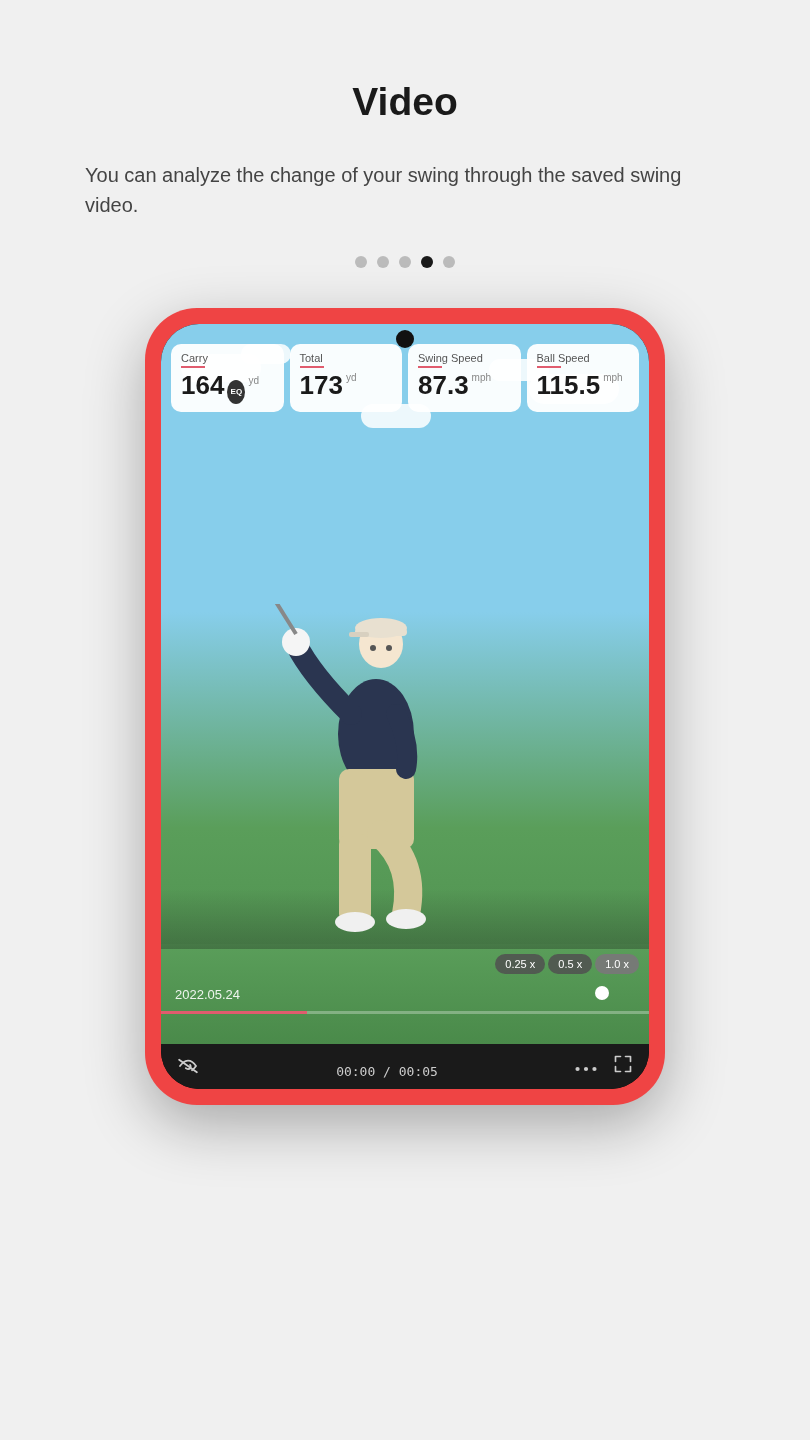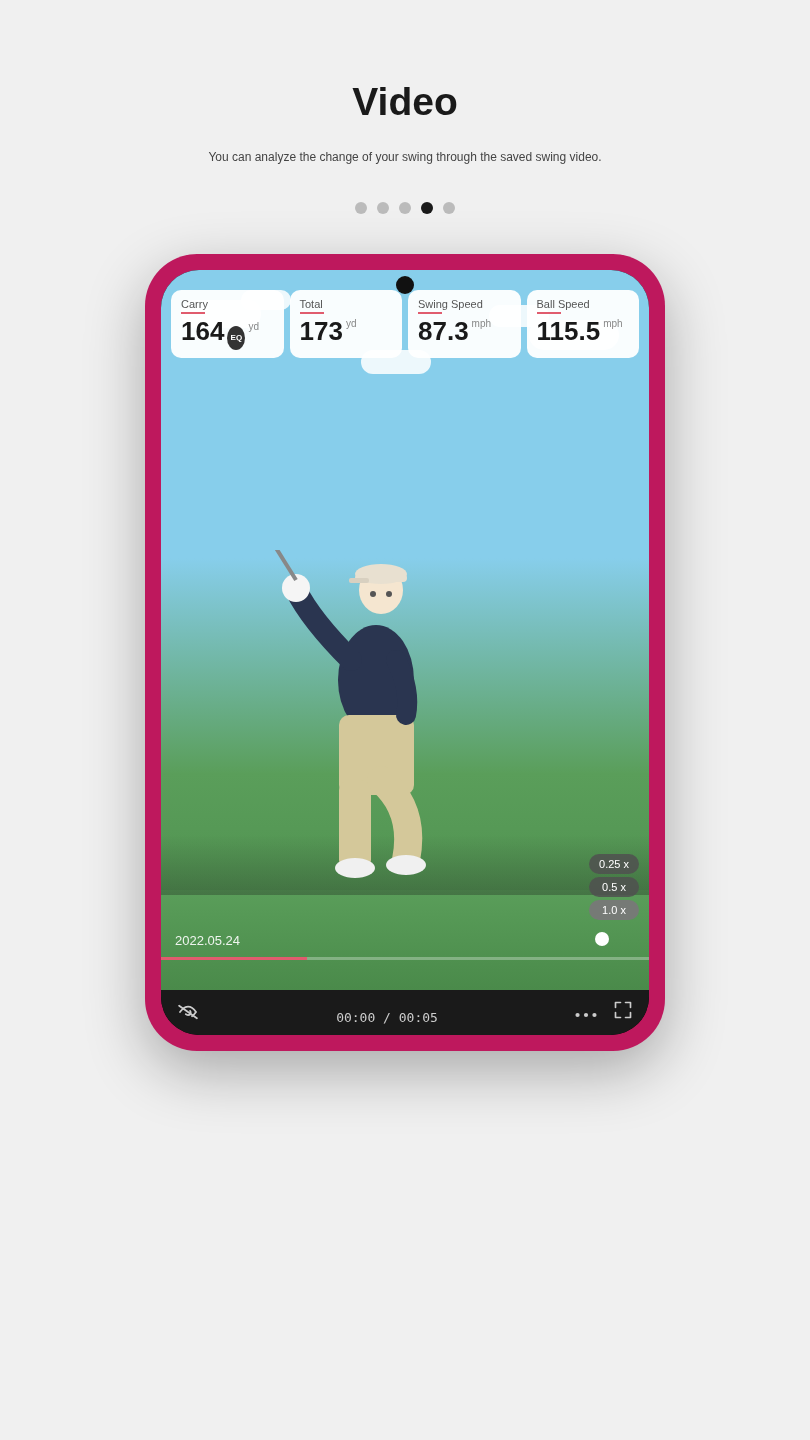--- a/index.html
+++ b/index.html
@@ -16,26 +16,27 @@
     }
 
     .page-title {
       font-size: 39px;
       font-weight: 700;
       color: #1a1a1a;
       margin-bottom: 24px;
     }
 
     .page-subtitle {
-      font-size: 12px;
+      font-size: 20px;
       color: #444;
       text-align: left;
       line-height: 1.5;
       max-width: 640px;
       margin-bottom: 36px;
+      margin-top: 12px;
     }
 
     .dots-container {
       display: flex;
       gap: 10px;
       margin-bottom: 40px;
     }
 
     .dot {
       width: 12px;
@@ -44,21 +45,21 @@
       background: #bbb;
     }
 
     .dot.active {
       background: #1a1a1a;
     }
 
     
     .phone-shell {
       width: 520px;
-      background: #be185d;
+      background: #ef4444;
       border-radius: 52px;
       padding: 16px;
       position: relative;
       box-shadow: 0 20px 60px rgba(0,0,0,0.3);
     }
 
     .phone-notch {
       position: absolute;
       top: 22px;
       left: 50%;
@@ -179,21 +180,20 @@
       background: white;
       border-radius: 50%;
     }
 
     
     .speed-selector {
       position: absolute;
       bottom: 70px;
       right: 10px;
       display: flex;
-      flex-direction: column;
       gap: 3px;
       z-index: 5;
     }
 
     .speed-btn {
       background: rgba(80,80,80,0.85);
       color: white;
       border-radius: 14px;
       padding: 4px 10px;
       font-size: 11px;

